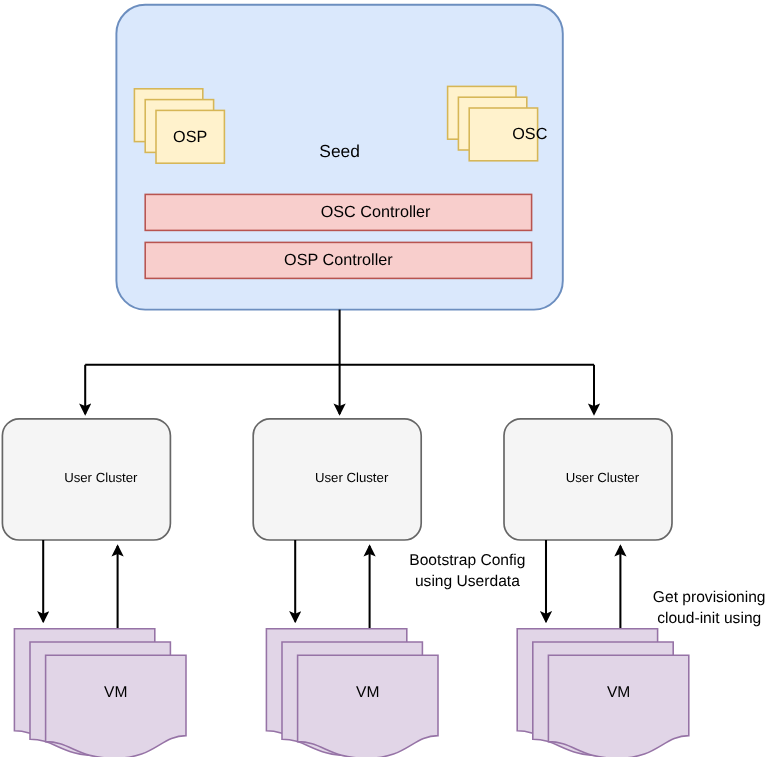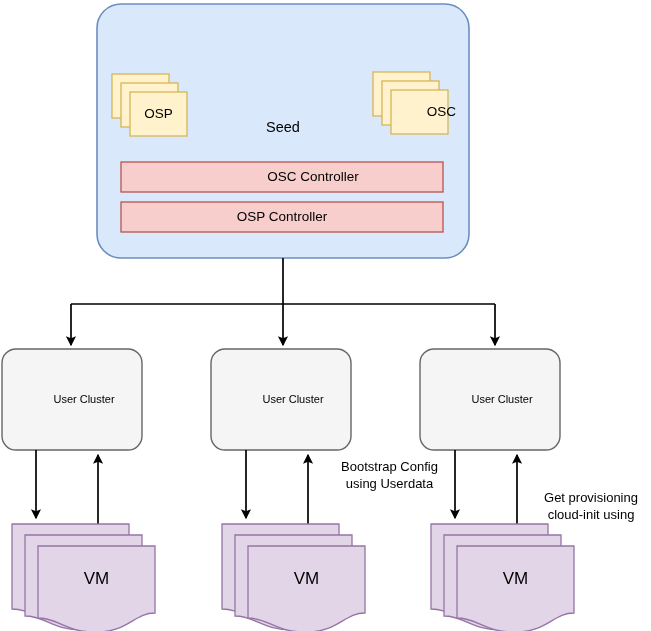--- a/index.html
+++ b/index.html
@@ -35,21 +35,21 @@
     line-height: 1.18;
     color: #000000;
     white-space: pre;
     pointer-events: none;
     -webkit-font-smoothing: antialiased;
   }
   .lbl-seed       { font-size: 14.5px; }
   .lbl-card       { font-size: 13.5px; }
   .lbl-ctrl       { font-size: 13.5px; }
   .lbl-cluster    { font-size: 11px; padding-left: 12px; }
-  .lbl-vm         { font-size: 17px; }
+  .lbl-vm         { font-size: 13px; }
   .lbl-note       { font-size: 13px; line-height: 1.28; }
 </style>
 </head>
 <body>
 
 <div id="canvas">
 
   <svg id="diagram-svg" viewBox="0 0 651 631" xmlns="http://www.w3.org/2000/svg">
     <defs>
       <marker id="arrowhead" markerWidth="8" markerHeight="8" refX="5.2" refY="3" orient="auto" markerUnits="strokeWidth">

